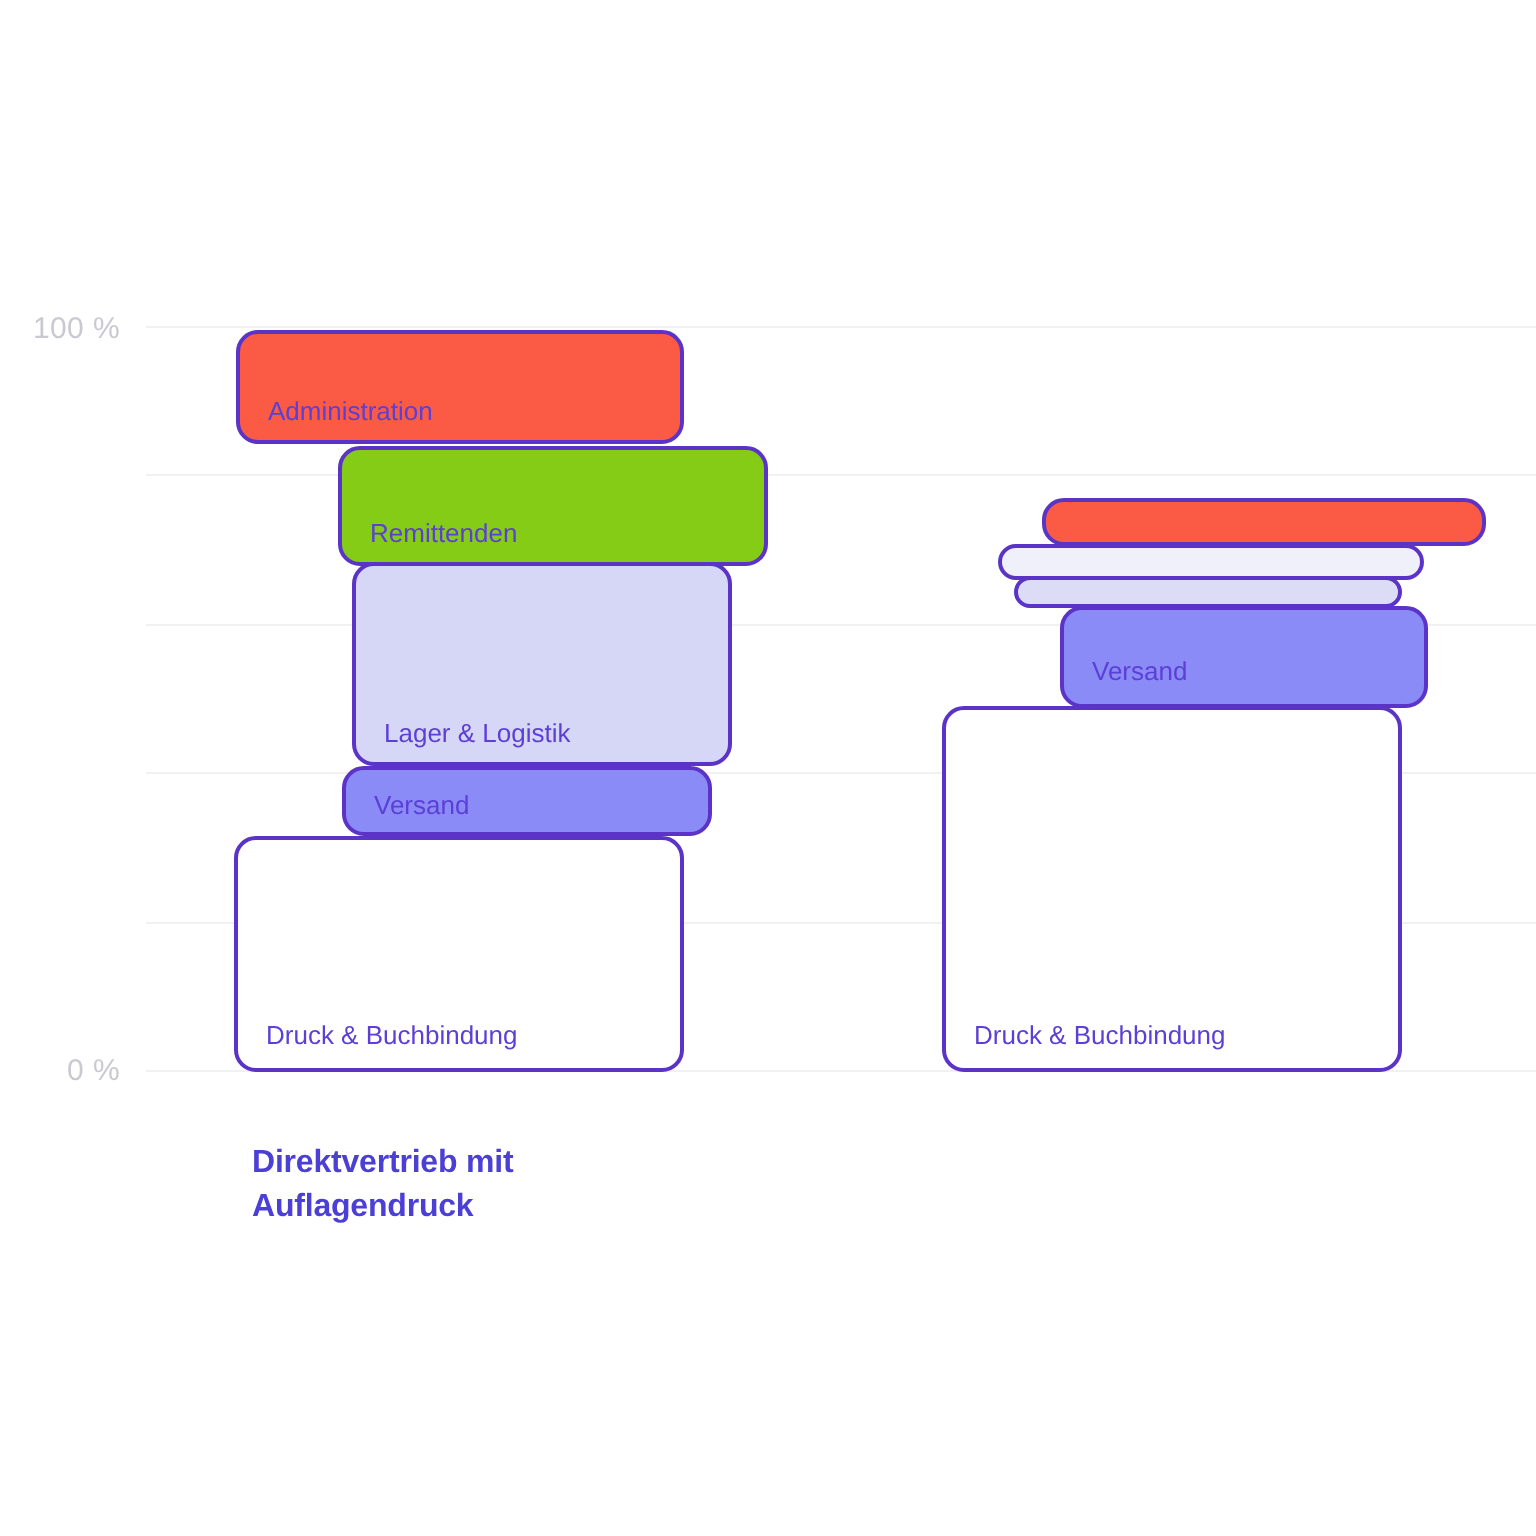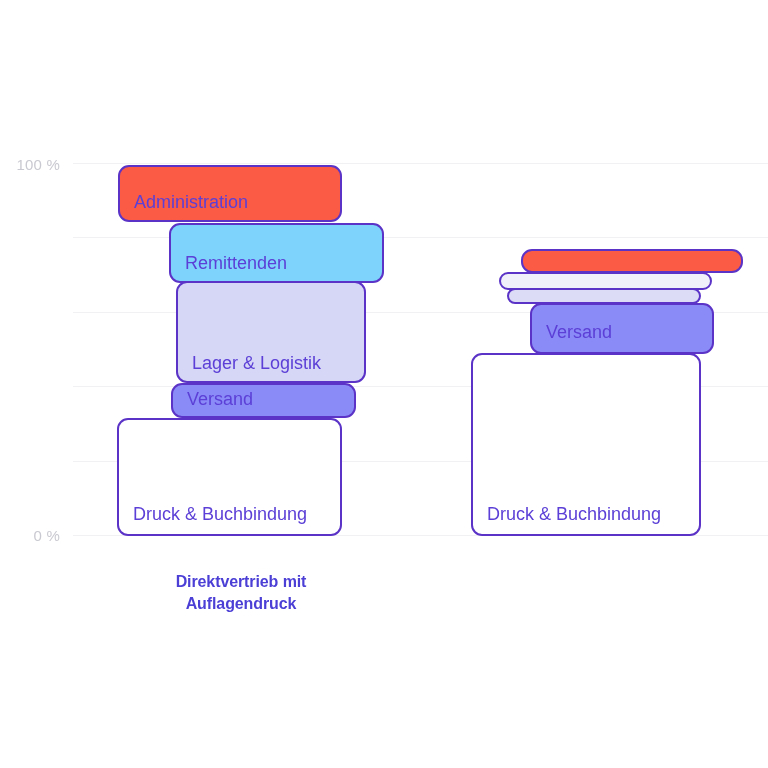--- a/index.html
+++ b/index.html
@@ -58,36 +58,35 @@
     box-sizing: border-box;
     border: 2px solid #5b34c7;
     border-radius: 11px;
     display: flex;
     align-items: flex-end;
     overflow: visible;
   }
   .seg .seg-label {
     display: block;
     padding: 0 0 7px 14px;
-    font-size: 18px;
+    font-size: 13px;
     color: #5b3fd6;
     white-space: nowrap;
     line-height: 1.1;
   }
 
   
   .cat-label {
     position: absolute;
     font-size: 16px;
     font-weight: bold;
     color: #4b3fd6;
     line-height: 1.35;
     white-space: pre-line;
     letter-spacing: -0.1px;
-    text-align: center;
   }
 </style>
 </head>
 <body>
 
 <div id="chart-root">
 
   <div class="gridline" style="top:163px;"></div>
   <div class="gridline" style="top:237px;"></div>
   <div class="gridline" style="top:312px;"></div>
@@ -97,21 +96,21 @@
 
   <div class="ytick" style="top:157px;">100 %</div>
   <div class="ytick" style="top:528px;">0 %</div>
 
   <div class="plot">
 
     <div class="seg" style="left:118px; top:165px; width:224px; height:57px; background:#fb5b45; z-index:5;">
       <span class="seg-label">Administration</span>
     </div>
 
-    <div class="seg" style="left:169px; top:223px; width:215px; height:60px; background:#7dd3fc; z-index:4;">
+    <div class="seg" style="left:169px; top:223px; width:215px; height:60px; background:#84cc16; z-index:4;">
       <span class="seg-label">Remittenden</span>
     </div>
 
     <div class="seg" style="left:152px; top:281px; width:190px; height:102px; background:#d6d6f6; z-index:3;margin-left:24px;">
       <span class="seg-label">Lager &amp; Logistik</span>
     </div>
 
     <div class="seg" style="left:171px; top:383px; width:185px; height:35px; background:#8b8bf8; z-index:2;">
       <span class="seg-label" style="padding-bottom:6px;">Versand</span>
     </div>

